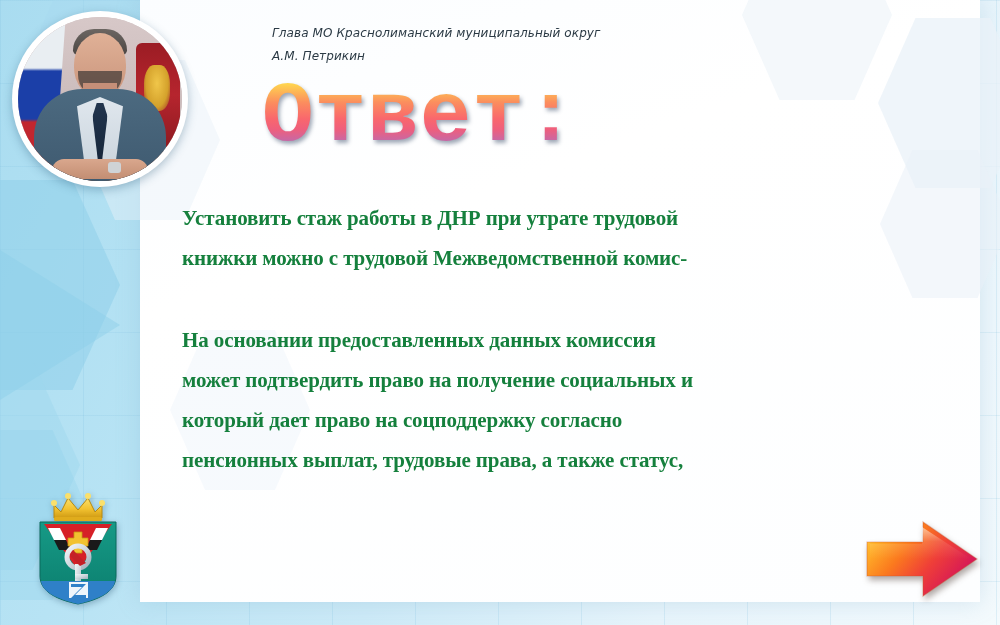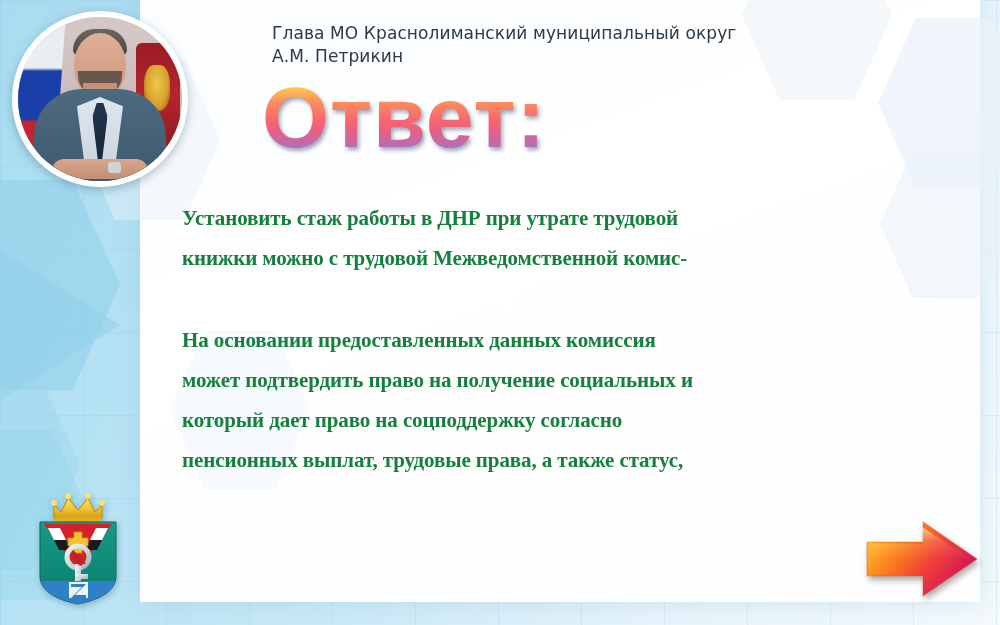--- a/index.html
+++ b/index.html
@@ -197,33 +197,34 @@
     border-radius: 3px;
   }
 
   
   .subtitle {
     position: absolute;
     left: 272px;
     top: 22px;
     width: 560px;
     font-family: "DejaVu Sans", sans-serif;
-    font-size: 17px;
+    font-style: italic;
+    font-size: 12px;
     line-height: 23px;
     color: #2b3a45;
     letter-spacing: .1px;
     z-index: 11;
   }
 
   .big-title {
     position: absolute;
     left: 262px;
     top: 72px;
     z-index: 11;
-    font-family: Liberation Sans, sans-serif;
+    font-family: Liberation Mono, monospace;
     font-weight: bold;
     font-size: 86px;
     line-height: 90px;
     letter-spacing: 1px;
     background-image: linear-gradient(180deg,
         #fff06a 0%,
         #ffd24f 14%,
         #fb8d5e 34%,
         #f9676d 52%,
         #ee5f7d 64%,

